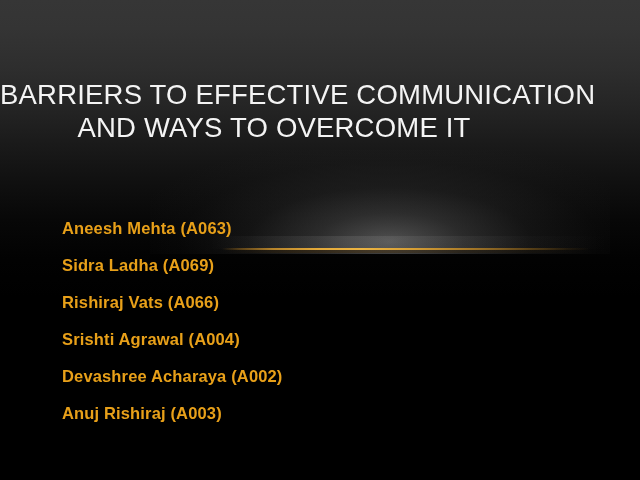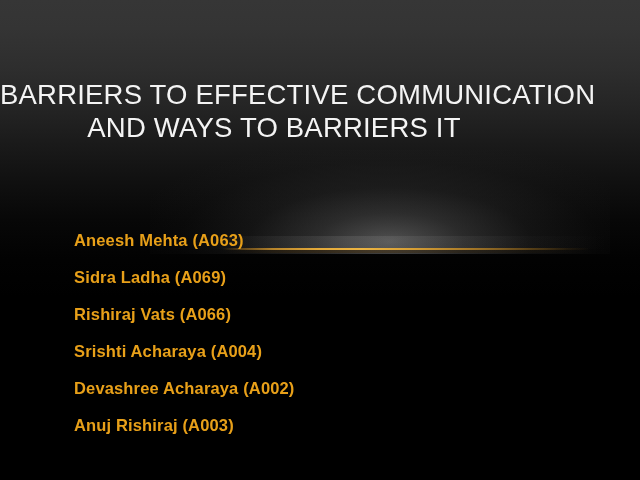--- a/index.html
+++ b/index.html
@@ -124,21 +124,21 @@
     white-space: nowrap;
   }
 
   
   #slide .name-list {
     position: absolute;
     left: 62px;
     top: 210px;
     width: 480px;
     list-style: none;
-    margin: 12px;
+    margin: 0;
     padding: 0;
   }
   #slide .name-item {
     height: 37px;
     line-height: 37px;
     color: #e8a019;
     font-size: 16.5px;
     font-weight: bold;
     letter-spacing: 0.15px;
     white-space: nowrap;
@@ -150,25 +150,25 @@
 <div id="slide">
 
   <div class="bg-vertical"></div>
   <div class="bg-glow"></div>
   <div class="rule-band"></div>
   <div class="gold-rule"></div>
   <div class="gold-rule-shadow"></div>
 
   <div class="title-block">
     <span class="title-line">BARRIERS TO EFFECTIVE COMMUNICATION</span>
-    <span class="title-line">AND WAYS TO BARRIERS IT</span>
+    <span class="title-line">AND WAYS TO OVERCOME IT</span>
   </div>
 
   <ul class="name-list">
     <li class="name-item">Aneesh Mehta (A063)</li>
     <li class="name-item">Sidra Ladha (A069)</li>
     <li class="name-item">Rishiraj Vats (A066)</li>
-    <li class="name-item">Srishti Acharaya (A004)</li>
+    <li class="name-item">Srishti Agrawal (A004)</li>
     <li class="name-item">Devashree Acharaya (A002)</li>
     <li class="name-item">Anuj Rishiraj (A003)</li>
   </ul>
 
 </div>
 
 </body></html>

